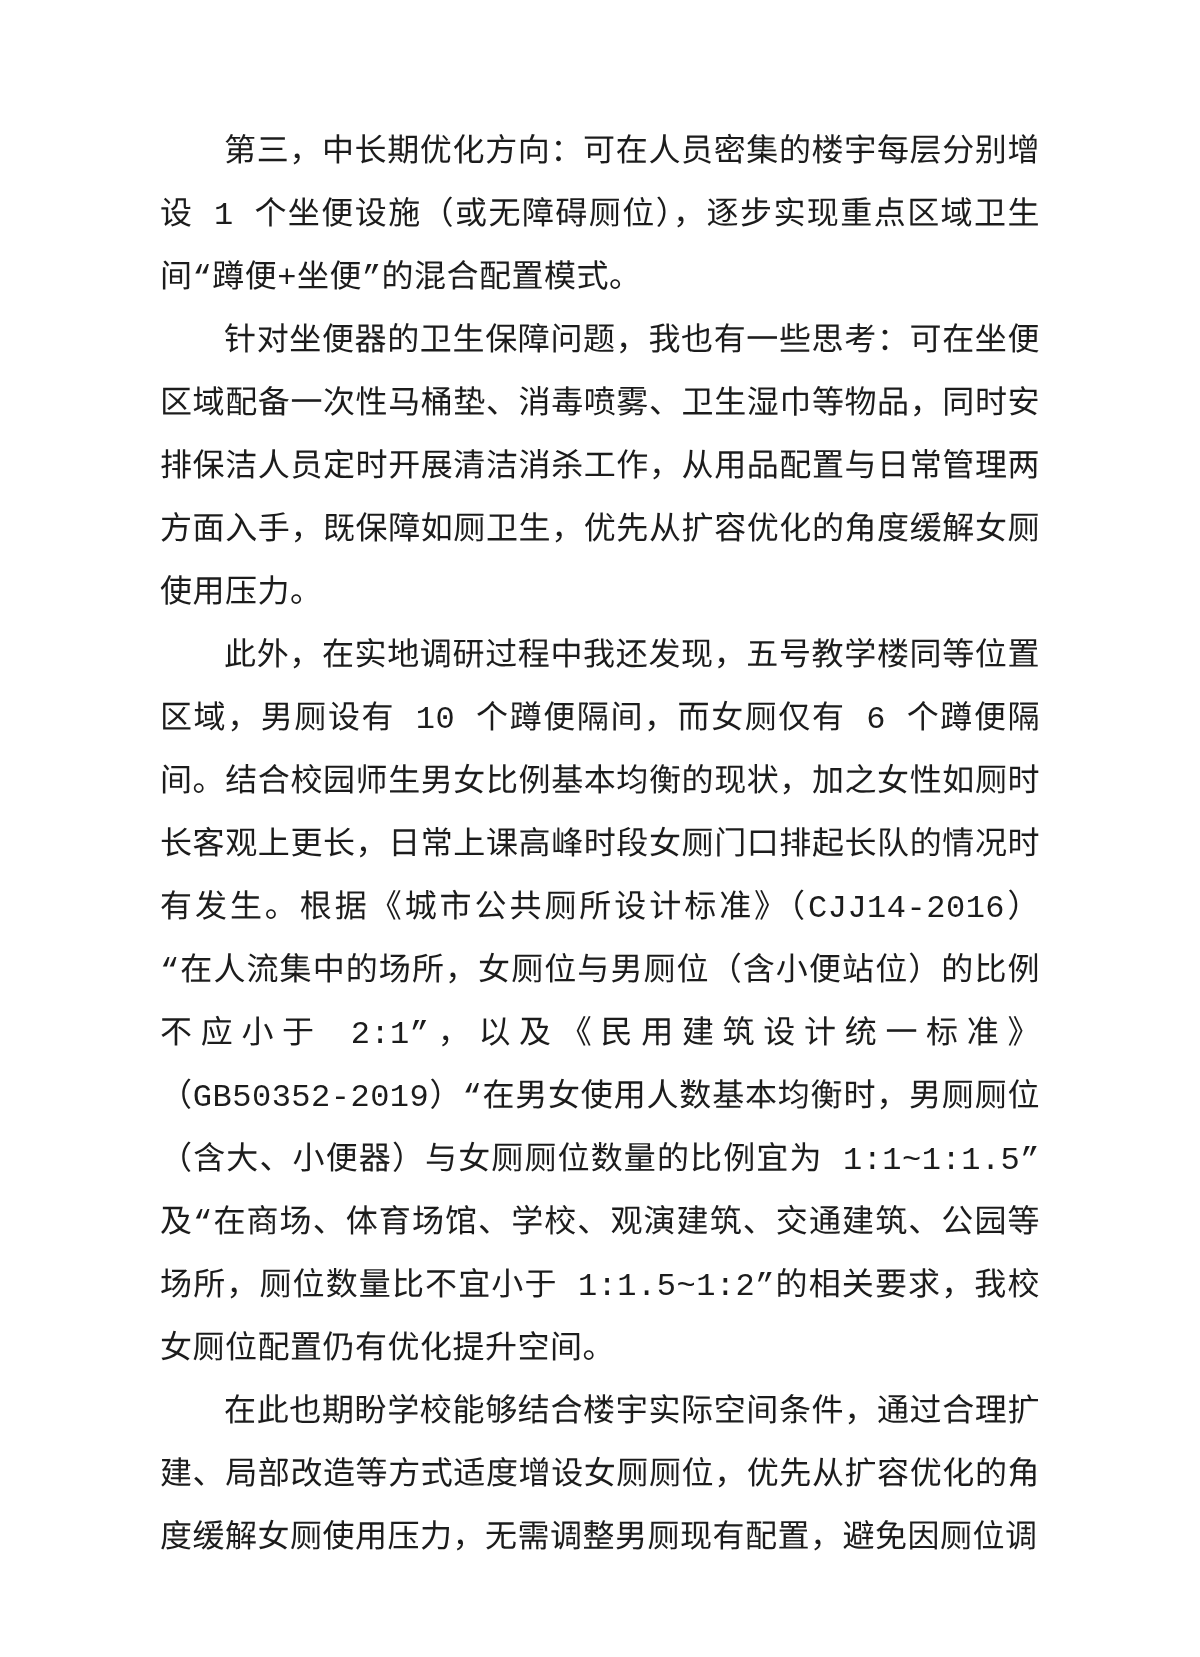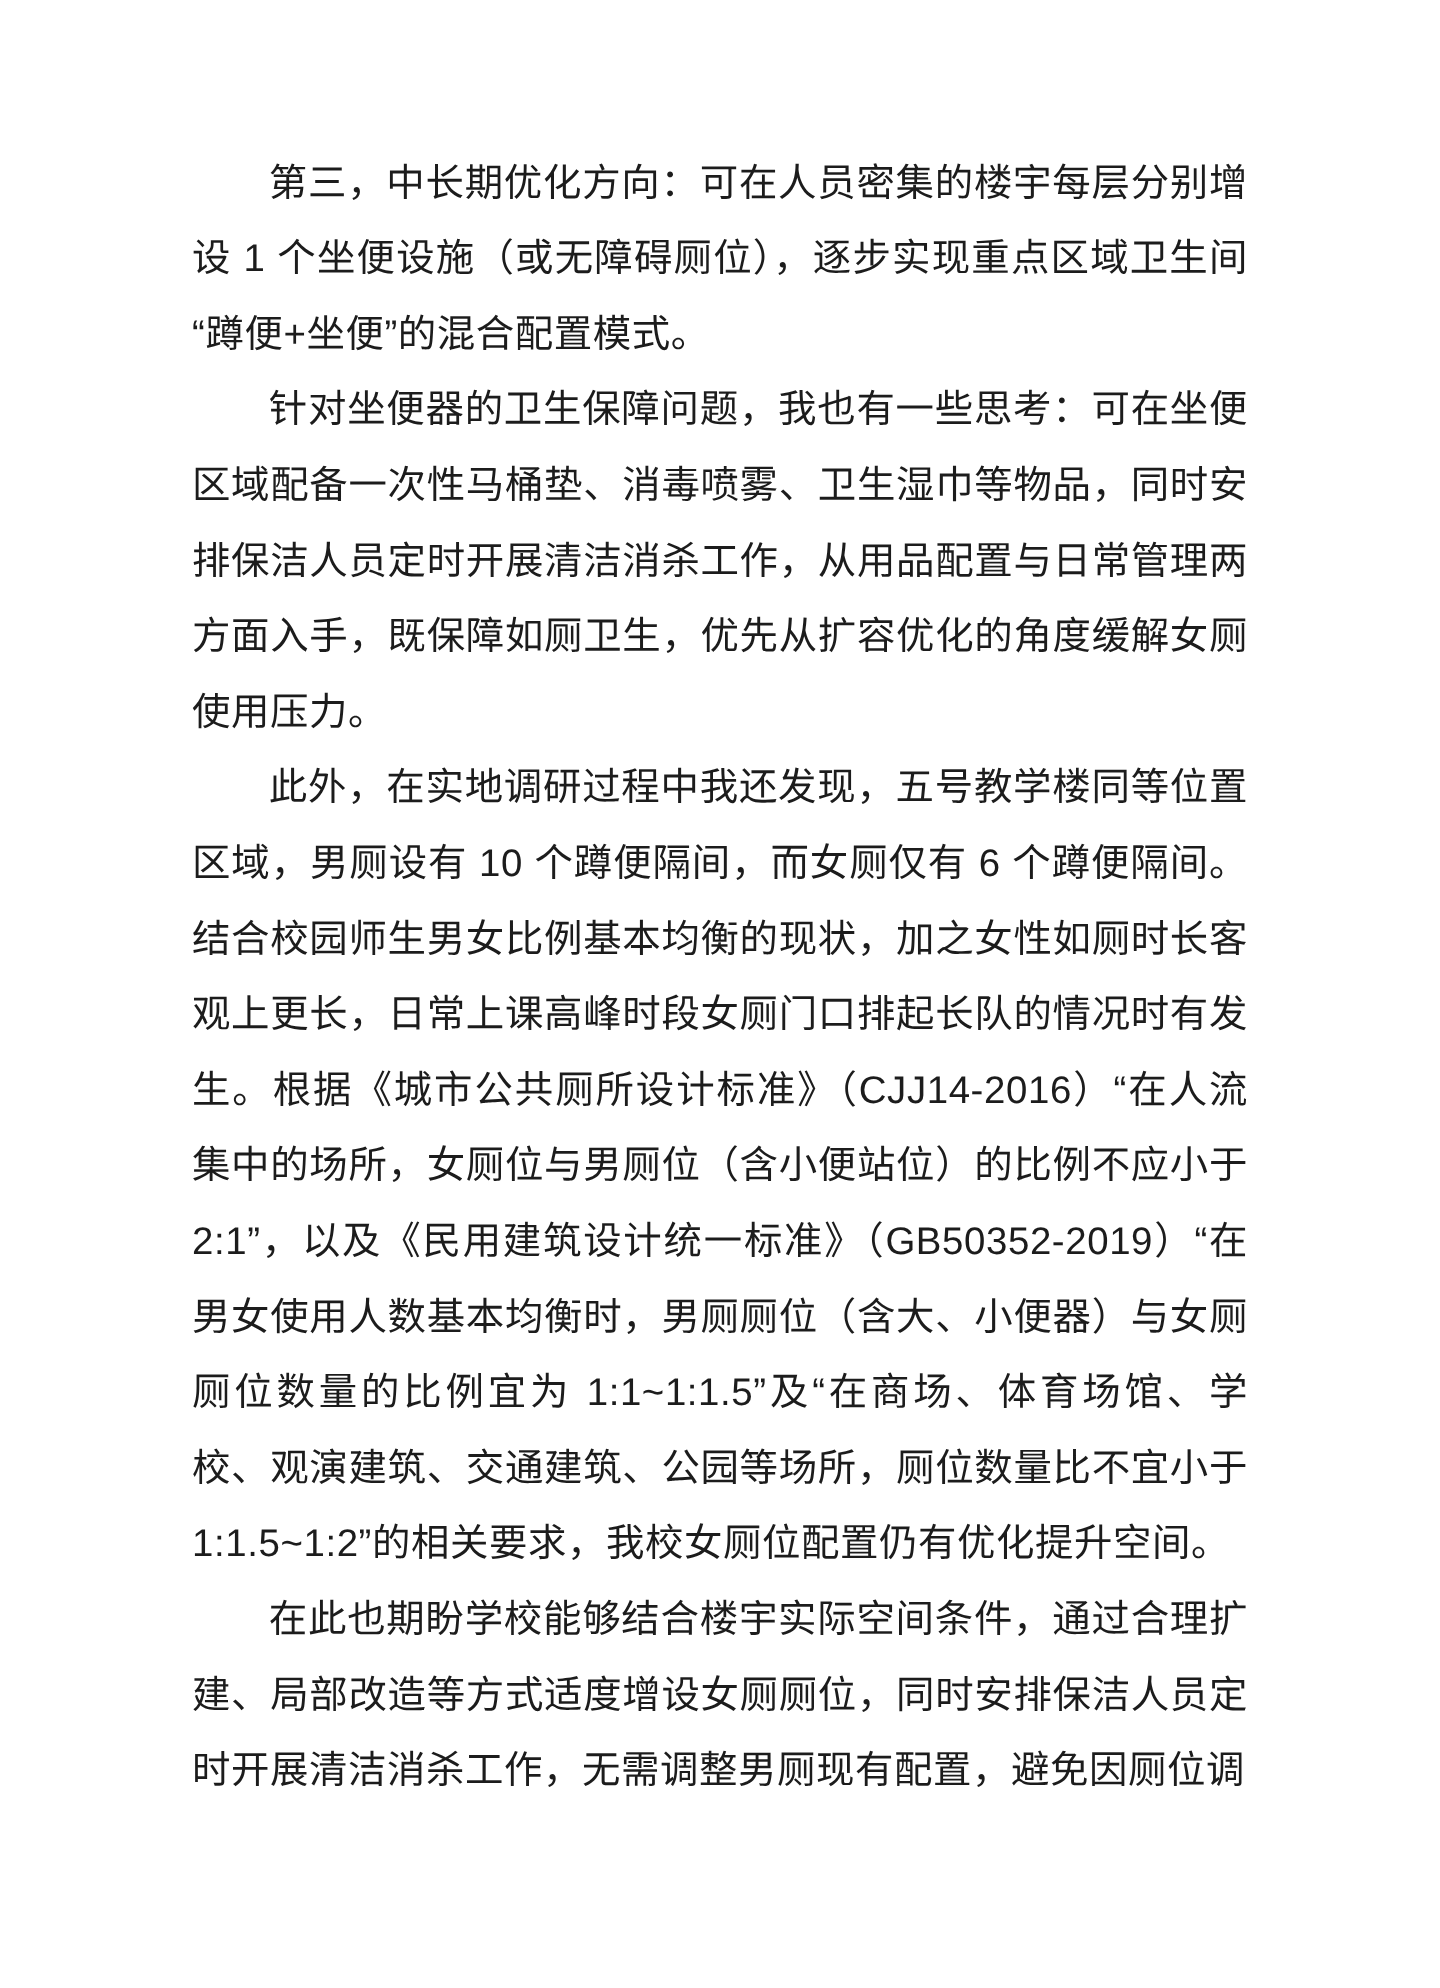--- a/index.html
+++ b/index.html
@@ -6,21 +6,21 @@
     margin: 0;
     padding: 0;
     background: #ffffff;
   }
   .page {
     position: relative;
     width: 1200px;
     height: 1592px;
     background: #ffffff;
     overflow: hidden;
-    font-family: Liberation Sans, sans-serif;
+    font-family: Liberation Mono, monospace;
   }
   .doc-body {
     position: absolute;
     left: 160px;
     top: 121px;
     width: 880px;
     font-size: 32px;
     line-height: 63px;
     color: #1c1c1c;
     text-align: justify;
@@ -34,15 +34,15 @@
   }
 </style>
 </head>
 <body>
 
 <div class="page">
   <div class="doc-body">
     <p>第三，中长期优化方向：可在人员密集的楼宇每层分别增设 1 个坐便设施（或无障碍厕位），逐步实现重点区域卫生间“蹲便+坐便”的混合配置模式。</p>
     <p>针对坐便器的卫生保障问题，我也有一些思考：可在坐便区域配备一次性马桶垫、消毒喷雾、卫生湿巾等物品，同时安排保洁人员定时开展清洁消杀工作，从用品配置与日常管理两方面入手，既保障如厕卫生，优先从扩容优化的角度缓解女厕使用压力。</p>
     <p>此外，在实地调研过程中我还发现，五号教学楼同等位置区域，男厕设有 10 个蹲便隔间，而女厕仅有 6 个蹲便隔间。结合校园师生男女比例基本均衡的现状，加之女性如厕时长客观上更长，日常上课高峰时段女厕门口排起长队的情况时有发生。根据《城市公共厕所设计标准》（CJJ14-2016）“在人流集中的场所，女厕位与男厕位（含小便站位）的比例不应小于 2:1”，以及《民用建筑设计统一标准》（GB50352-2019）“在男女使用人数基本均衡时，男厕厕位（含大、小便器）与女厕厕位数量的比例宜为 1:1~1:1.5”及“在商场、体育场馆、学校、观演建筑、交通建筑、公园等场所，厕位数量比不宜小于 1:1.5~1:2”的相关要求，我校女厕位配置仍有优化提升空间。</p>
-    <p>在此也期盼学校能够结合楼宇实际空间条件，通过合理扩建、局部改造等方式适度增设女厕厕位，同时安排保洁人员定时开展清洁消杀工作，无需调整男厕现有配置，避免因厕位调</p>
+    <p>在此也期盼学校能够结合楼宇实际空间条件，通过合理扩建、局部改造等方式适度增设女厕厕位，优先从扩容优化的角度缓解女厕使用压力，无需调整男厕现有配置，避免因厕位调</p>
   </div>
 </div>
 
 </body></html>

